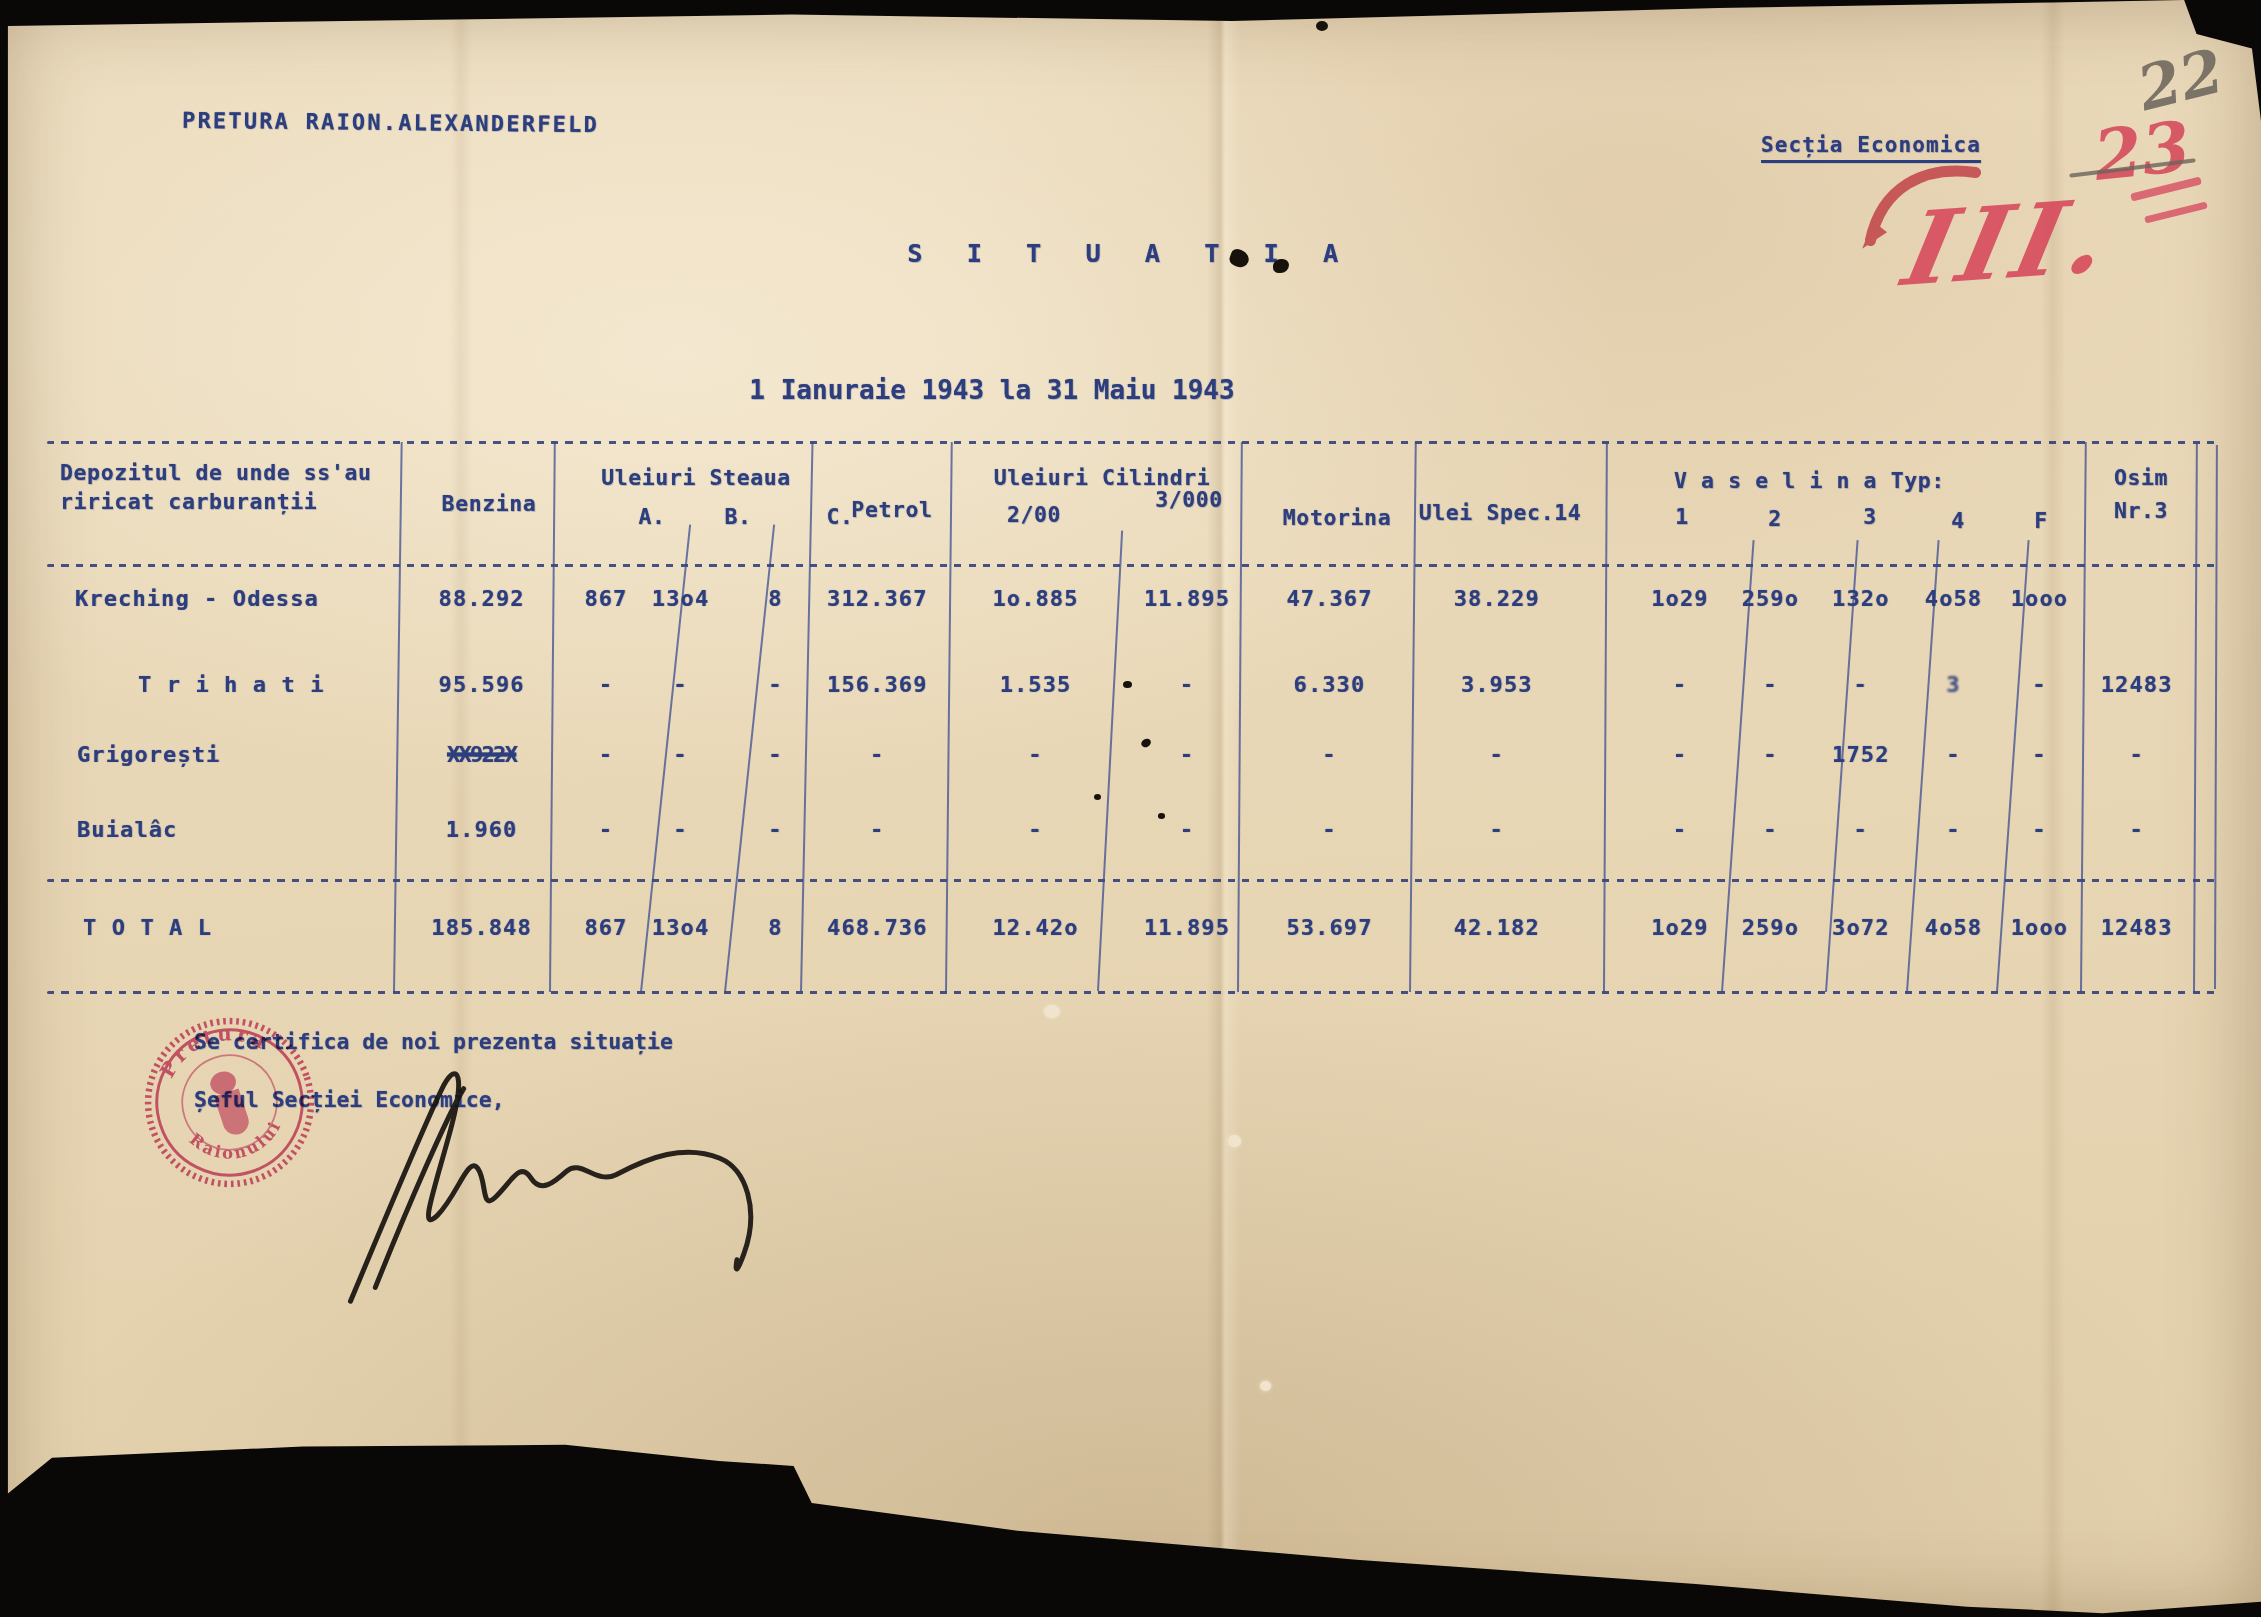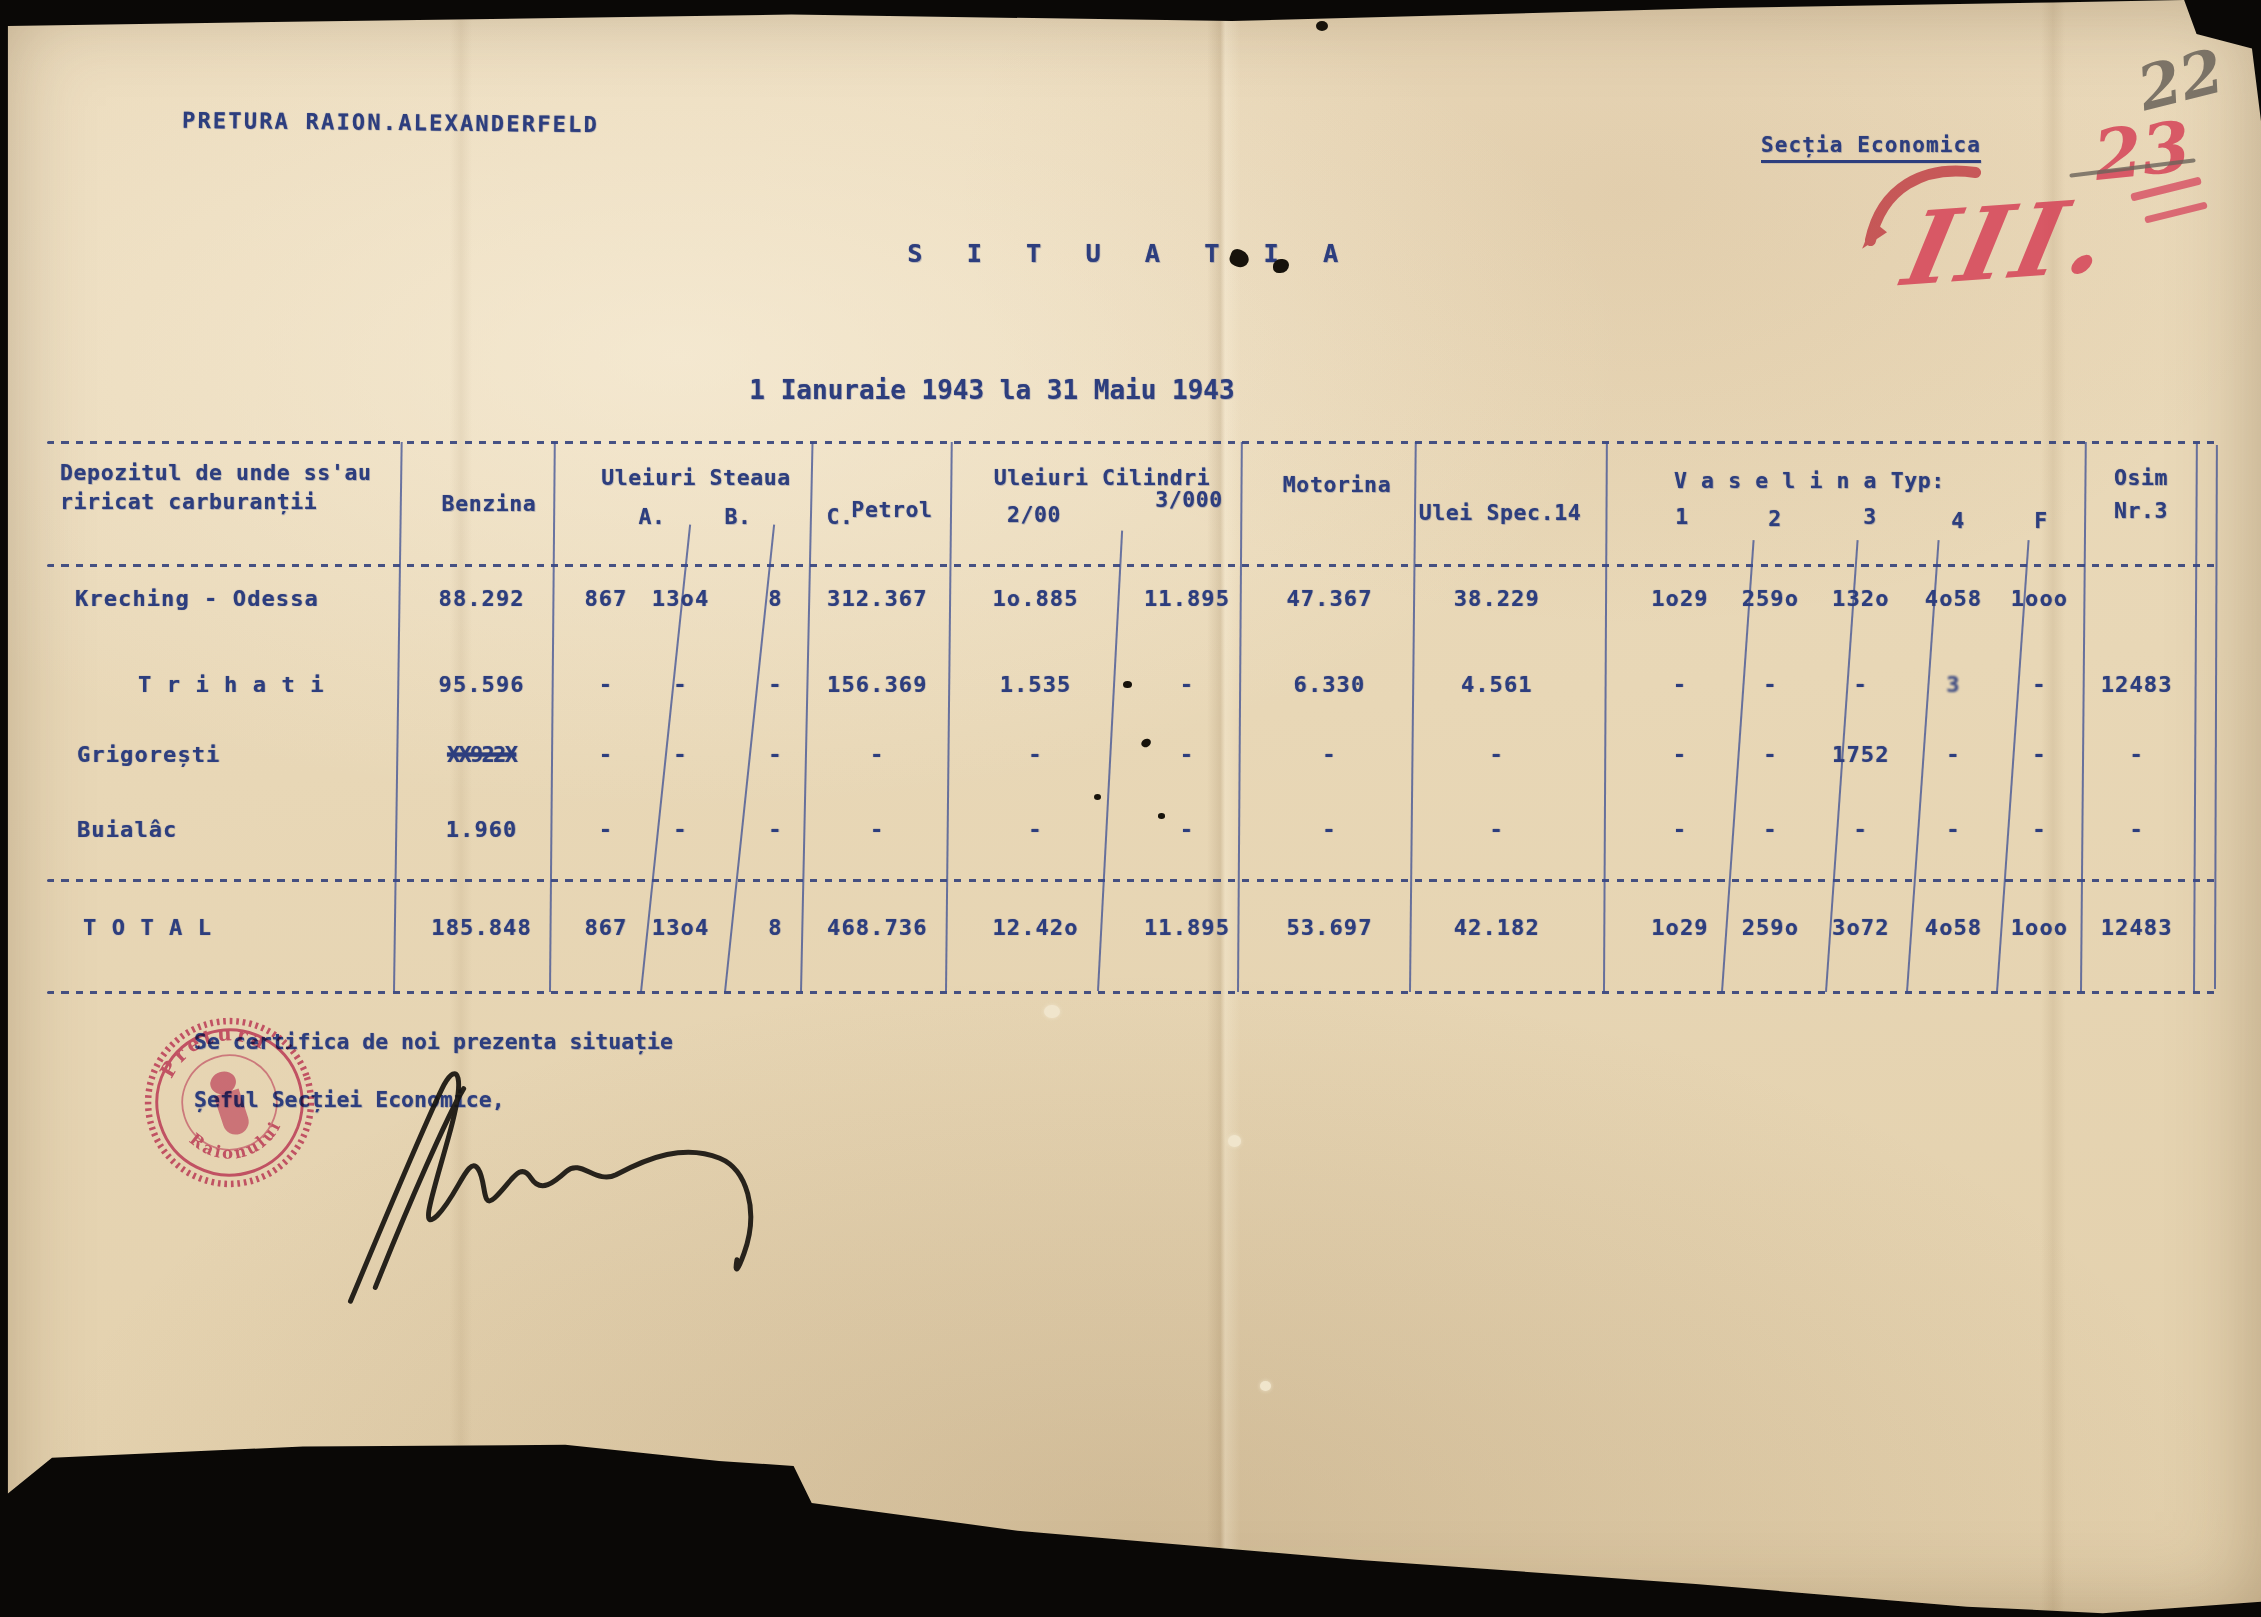--- a/index.html
+++ b/index.html
@@ -88,21 +88,21 @@
       <div class="typed hleft" style="left:60px;top:489px;">riricat carburanții</div>
       <div class="typed hcell" style="left:489px;top:491px;">Benzina</div>
       <div class="typed hcell" style="left:696px;top:465px;">Uleiuri Steaua</div>
       <div class="typed hcell" style="left:652px;top:504px;">A.</div>
       <div class="typed hcell" style="left:738px;top:504px;">B.</div>
       <div class="typed hcell" style="left:840px;top:504px;">C.</div>
       <div class="typed hcell" style="left:892px;top:497px;">Petrol</div>
       <div class="typed hcell" style="left:1102px;top:465px;">Uleiuri Cilindri</div>
       <div class="typed hcell" style="left:1034px;top:502px;">2/00</div>
       <div class="typed hcell" style="left:1189px;top:487px;">3/000</div>
-      <div class="typed hcell" style="left:1337px;top:472px;text-align:center;">Motorina</div>
+      <div class="typed hcell" style="left:1337px;top:505px;text-align:center;">Motorina</div>
       <div class="typed hcell" style="left:1500px;top:500px;">Ulei Spec.14</div>
       <div class="typed hleft" style="left:1674px;top:468px;">V a s e l i n a  Typ:</div>
       <div class="typed hcell" style="left:1682px;top:504px;">1</div>
       <div class="typed hcell" style="left:1775px;top:506px;">2</div>
       <div class="typed hcell" style="left:1870px;top:504px;">3</div>
       <div class="typed hcell" style="left:1958px;top:508px;">4</div>
       <div class="typed hcell" style="left:2041px;top:508px;">F</div>
       <div class="typed hcell" style="left:2141px;top:465px;">Osim</div>
       <div class="typed hcell" style="left:2141px;top:498px;">Nr.3</div>
     <div class="vline" style="left: 17.4%; top: 442px; height: 550px; transform: rotate(0.8deg);"></div>
@@ -139,21 +139,21 @@
         <div class="typed cell" style="left: 90.2%; top: 598px;">1ooo</div>
         <div class="typed rowname" style="left: 138px; top: 684px;">T r i h a t i</div>
         <div class="typed cell" style="left: 21.3%; top: 684px;">95.596</div>
         <div class="typed cell" style="left: 26.8%; top: 684px;">-</div>
         <div class="typed cell" style="left: 30.1%; top: 684px;">-</div>
         <div class="typed cell" style="left: 34.3%; top: 684px;">-</div>
         <div class="typed cell" style="left: 38.8%; top: 684px;">156.369</div>
         <div class="typed cell" style="left: 45.8%; top: 684px;">1.535</div>
         <div class="typed cell" style="left: 52.5%; top: 684px;">-</div>
         <div class="typed cell" style="left: 58.8%; top: 684px;">6.330</div>
-        <div class="typed cell" style="left: 66.2%; top: 684px;">4.561</div>
+        <div class="typed cell" style="left: 66.2%; top: 684px;">3.953</div>
         <div class="typed cell" style="left: 74.3%; top: 684px;">-</div>
         <div class="typed cell" style="left: 78.3%; top: 684px;">-</div>
         <div class="typed cell" style="left: 82.3%; top: 684px;">-</div>
         <div class="typed cell smudge" style="left: 86.4%; top: 684px;">3</div>
         <div class="typed cell" style="left: 90.2%; top: 684px;">-</div>
         <div class="typed cell" style="left: 94.5%; top: 684px;">12483</div>
         <div class="typed rowname" style="left: 77px; top: 754px;">Grigorești</div>
         <div class="typed cell overtype" style="left: 21.3%; top: 754px;">XX922X</div>
         <div class="typed cell" style="left: 26.8%; top: 754px;">-</div>
         <div class="typed cell" style="left: 30.1%; top: 754px;">-</div>

